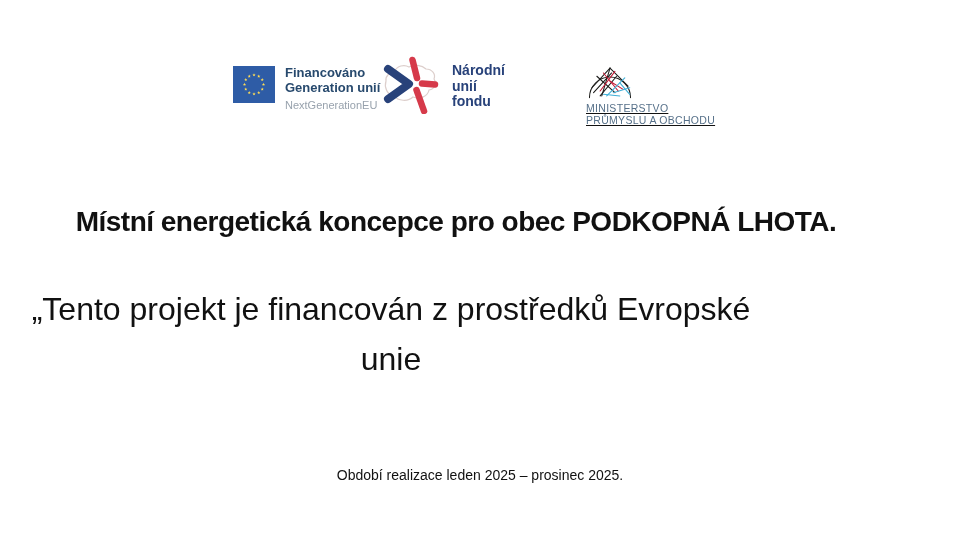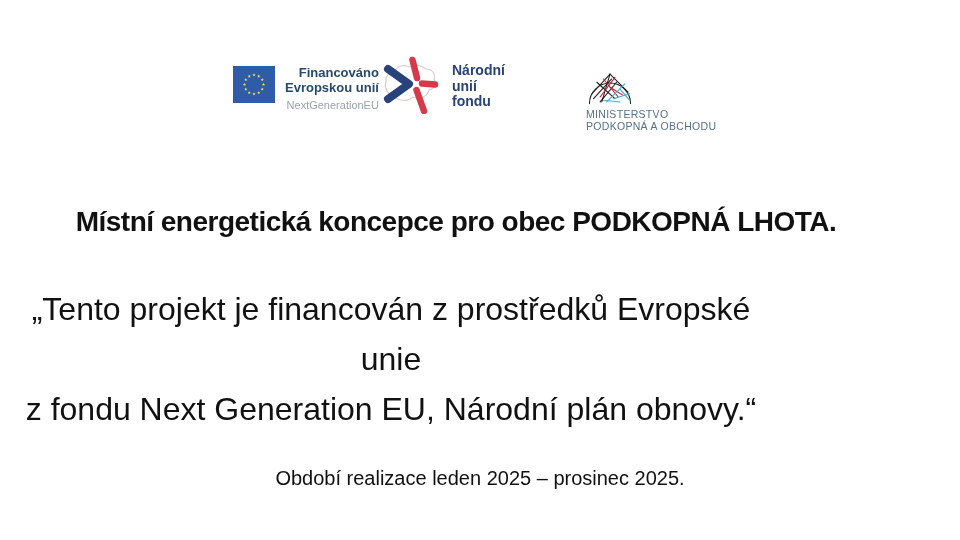--- a/index.html
+++ b/index.html
@@ -9,51 +9,51 @@
     height: 540px;
     background: #ffffff;
     overflow: hidden;
     font-family: "Liberation Sans", "DejaVu Sans", sans-serif;
     color: #111111;
   }
 
   
   .eu-logo { position: absolute; left: 233px; top: 64px; display: flex; gap: 10px; }
   .eu-flag { display: block; margin-top: 2px; }
-  .eu-text { display: flex; flex-direction: column; padding-top: 1px; text-align: right; }
+  .eu-text { display: flex; flex-direction: column; padding-top: 1px; }
   .eu-l1 { font-size: 13px; font-weight: bold; color: var(--eu-text, #27496d); line-height: 15px; }
   .eu-sub { font-size: 11px; color: var(--eu-sub, #98a2ad); margin-top: 4px; }
 
   .npo-logo { position: absolute; left: 378px; top: 56px; display: flex; gap: 12px; }
   .npo-mark { display: block; }
   .npo-text { padding-top: 7px; }
   .npo-line { font-size: 14px; font-weight: bold; color: var(--npo-blue, #28427a); line-height: 15.5px; }
 
-  .min-logo { position: absolute; left: 586px; top: 69px; }
+  .min-logo { position: absolute; left: 586px; top: 63px; text-decoration: underline; }
   .min-dome { display: block; margin-left: 1px; }
   .min-text { margin-top: 2px; }
   .min-line { font-size: 10.5px; color: var(--ministry-text, #567089); line-height: 11.5px; letter-spacing: 0.3px; }
 
   
   .title {
     position: absolute; top: 206px; left: 0; width: 912px;
     margin: 0; text-align: center;
     font-size: 28px; font-weight: 700; letter-spacing: -0.5px;
     color: var(--text-black, #111111);
   }
   .quote {
     position: absolute; top: 284px; left: 0; width: 782px;
     margin: 0; text-align: center;
     font-size: 32px; font-weight: 400; line-height: 50px;
     color: var(--text-black, #111111);
   }
   .footer {
     position: absolute; top: 467px; left: 0; width: 960px;
     margin: 0; text-align: center;
-    font-size: 20px; font-weight: 400;
+    font-size: 14px; font-weight: 400;
     color: var(--text-black, #111111);
   }
 </style>
 </head>
 <body>
 
 <div class="page">
 
   <div class="eu-logo">
     <svg class="eu-flag" width="42" height="37" viewBox="0 0 42 37" aria-hidden="true">
@@ -71,21 +71,21 @@
         <use href="#star" transform="translate(21,28)"></use>
         <use href="#star" transform="translate(16.25,26.73)"></use>
         <use href="#star" transform="translate(12.77,23.25)"></use>
         <use href="#star" transform="translate(11.5,18.5)"></use>
         <use href="#star" transform="translate(12.77,13.75)"></use>
         <use href="#star" transform="translate(16.25,10.27)"></use>
       </g>
     </svg>
     <div class="eu-text">
       <div class="eu-l1">Financováno</div>
-      <div class="eu-l1">Evropskou unií</div>
+      <div class="eu-l1">Generation unií</div>
       <div class="eu-sub">NextGenerationEU</div>
     </div>
   </div>
 
   <div class="npo-logo">
     <svg class="npo-mark" width="62" height="58" viewBox="0 0 62 58" aria-hidden="true">
       <path d="M8,25 C7,20 12,16 17,15 C19,10 26,8 31,11 C36,8 44,9 48,13 C54,13 58,18 56,23 C59,27 57,33 51,34 C50,40 42,44 35,41 C30,46 20,45 16,40 C9,39 6,31 8,25 Z" fill="none" style="stroke:var(--npo-map,#ddcfcc)" stroke-width="1.2"></path>
       <path d="M10,13 L31,28 L10,43" fill="none" style="stroke:var(--npo-blue,#28427a)" stroke-width="8" stroke-linecap="round" stroke-linejoin="round"></path>
       <g style="stroke:var(--npo-red,#d63a4a)" stroke-width="6.5" stroke-linecap="round">
         <line x1="34.5" y1="4" x2="39" y2="22"></line>
@@ -120,23 +120,23 @@
         <g style="stroke:var(--min-cyan,#3fafd7)">
           <path d="M46,16 L24,38"></path>
           <path d="M52,28 L32,34"></path>
           <path d="M40,22 L52,36"></path>
           <path d="M20,36 L40,38"></path>
         </g>
       </g>
     </svg>
     <div class="min-text">
       <div class="min-line">MINISTERSTVO</div>
-      <div class="min-line">PODKOPNÁ A OBCHODU</div>
+      <div class="min-line">PRŮMYSLU A OBCHODU</div>
     </div>
   </div>
 
   <h1 class="title">Místní energetická koncepce pro obec PODKOPNÁ LHOTA.</h1>
 
-  <p class="quote"><span>„Tento projekt je financován z prostředků Evropské unie</span><br><span>z fondu Next Generation EU, Národní plán obnovy.“</span></p>
+  <p class="quote"><span>„Tento projekt je financován z prostředků Evropské unie</span><br></p>
 
   <p class="footer">Období realizace leden 2025 – prosinec 2025.</p>
 
 </div>
 
 </body></html>

